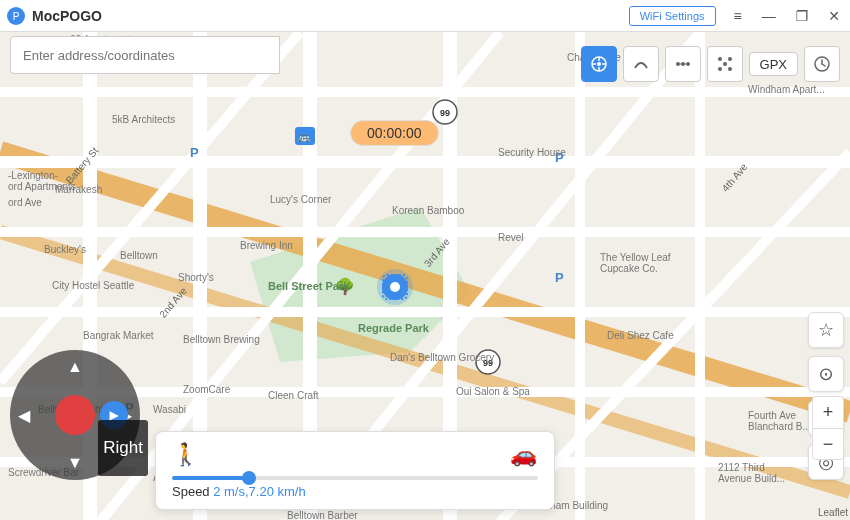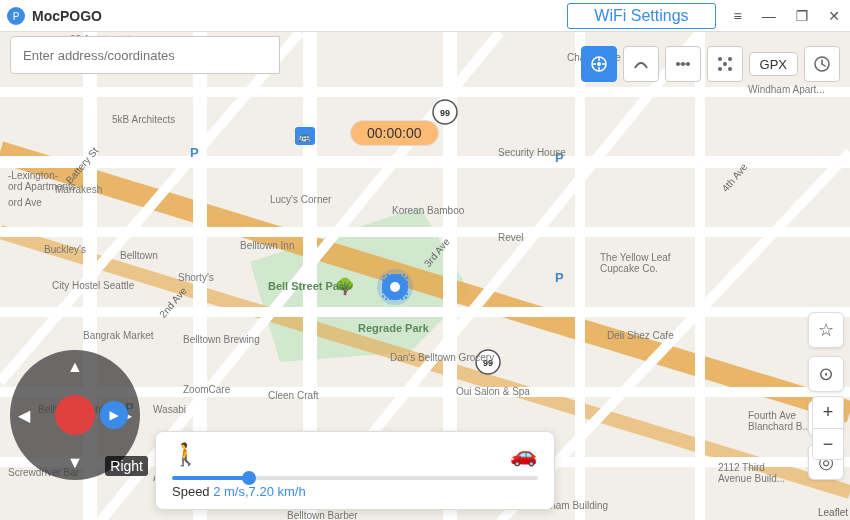--- a/index.html
+++ b/index.html
@@ -8,21 +8,21 @@
     
     #titlebar {
       position: absolute; top: 0; left: 0; right: 0; height: 32px;
       background: #ffffff; border-bottom: 1px solid #ddd;
       display: flex; align-items: center; z-index: 100;
     }
     #app-logo { width: 32px; height: 32px; display: flex; align-items: center; justify-content: center; }
     #app-title { font-weight: 600; font-size: 14px; color: #333; flex: 1; }
     #wifi-settings-btn {
       background: #ffffff; border: 1.5px solid #3b8beb; color: #3b8beb;
-      padding: 3px 26px; border-radius: 3px; font-size: 16px; cursor: pointer; margin-right: 8px; margin-left: 16px;
+      padding: 3px 10px; border-radius: 3px; font-size: 11px; cursor: pointer; margin-right: 8px; margin-left: 16px;
     }
     .title-btn { background: none; border: none; font-size: 14px; padding: 0 10px; cursor: pointer; color: #555; height: 32px; }
 
     
     #searchbar {
       position: absolute; top: 36px; left: 10px; z-index: 100;
       display: flex; gap: 0;
     }
     #address-input {
       width: 270px; height: 38px; border: 1.5px solid #ccc; border-radius: 4px 0 0 4px;
@@ -106,22 +106,22 @@
     .joy-arrow {
       position: absolute; font-size: 16px; color: #fff; cursor: pointer;
       display: flex; align-items: center; justify-content: center;
     }
     .joy-up { top: 8px; left: 50%; transform: translateX(-50%); }
     .joy-down { bottom: 8px; left: 50%; transform: translateX(-50%); }
     .joy-left { left: 8px; top: 50%; transform: translateY(-50%); }
     .joy-right { right: 8px; top: 50%; transform: translateY(-50%); }
     #right-label {
       position: absolute; right: -8px; bottom: 4px;
-      background: rgba(0,0,0,0.7); color: #fff; font-size: 14px;
-      padding: 2px 5px; border-radius: 3px;
+      background: rgba(0,0,0,0.7); color: #fff; font-size: 17px;
+      padding: 18px 5px; border-radius: 3px;
     }
     #blue-dot {
       position: absolute; right: 12px; top: 50%; transform: translateY(-50%);
       width: 28px; height: 28px; background: #3b8beb; border-radius: 50%;
       display: flex; align-items: center; justify-content: center; color: #fff; font-size: 12px;
     }
 
     
     #speed-panel {
       position: absolute; left: 155px; bottom: 10px; z-index: 100;
@@ -244,21 +244,21 @@
 
   <div class="biz-label" style="left:70px;top:2px">02 Apartments</div>
   <div class="biz-label" style="left:112px;top:82px">5kB Architects</div>
   <div class="biz-label" style="left:567px;top:20px">Charlesgate</div>
   <div class="biz-label" style="left:55px;top:152px">Marrakesh</div>
   <div class="biz-label" style="left:8px;top:138px">-Lexington-<br>ord Apartments</div>
   <div class="biz-label" style="left:8px;top:165px">ord Ave</div>
   <div class="biz-label" style="left:44px;top:212px">Buckley's</div>
   <div class="biz-label" style="left:120px;top:218px">Belltown</div>
   <div class="biz-label" style="left:178px;top:240px">Shorty's</div>
-  <div class="biz-label" style="left:240px;top:208px">Belltown Inn</div>
+  <div class="biz-label" style="left:240px;top:208px">Brewing Inn</div>
   <div class="biz-label" style="left:392px;top:173px">Korean Bamboo</div>
   <div class="biz-label" style="left:498px;top:115px">Security House</div>
   <div class="biz-label" style="left:52px;top:248px">City Hostel Seattle</div>
   <div class="biz-label" style="left:270px;top:162px">Lucy's Corner</div>
   <div class="biz-label" style="left:83px;top:298px">Bangrak Market</div>
   <div class="biz-label" style="left:183px;top:302px">Belltown Brewing</div>
   <div class="biz-label" style="left:390px;top:320px">Dan's Belltown Grocery</div>
   <div class="biz-label" style="left:600px;top:220px">The Yellow Leaf<br>Cupcake Co.</div>
   <div class="biz-label" style="left:498px;top:200px">Revel</div>
   <div class="biz-label" style="left:607px;top:298px">Deli Shez Cafe</div>

